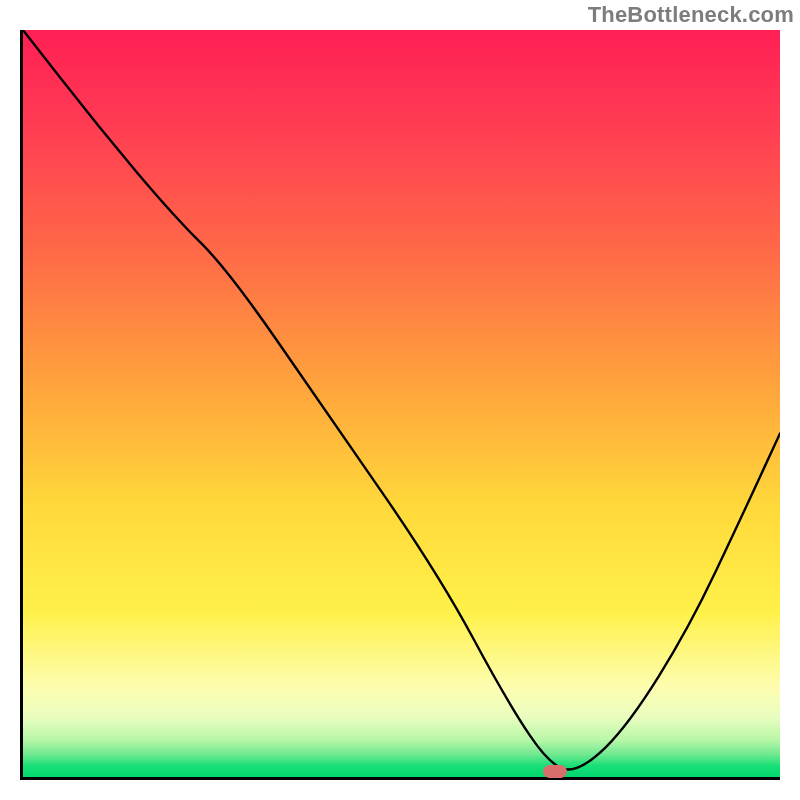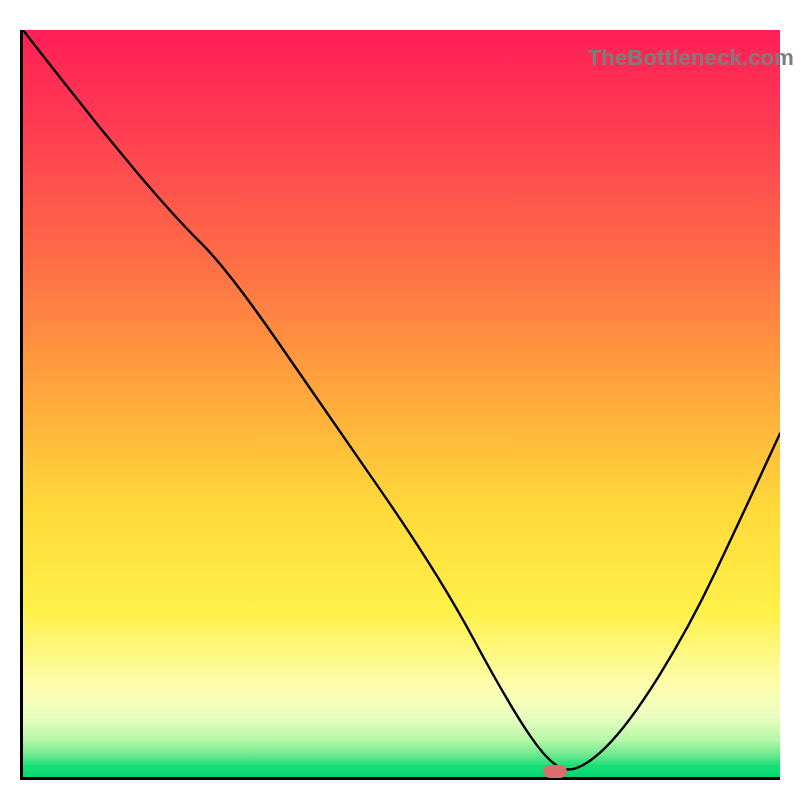--- a/index.html
+++ b/index.html
@@ -18,21 +18,20 @@
   .watermark {
     position: absolute;
     top: 2px;
     right: 6px;
     font-family: Arial, Helvetica, sans-serif;
     font-size: 22px;
     font-weight: 600;
     color: #7d7d7d;
     letter-spacing: 0.2px;
     z-index: 10;
-    margin-top: 43px;
   }
   .plot-area {
     position: absolute;
     left: 20px;
     top: 30px;
     width: 760px;
     height: 750px;
     border-left: 3px solid #000;
     border-bottom: 3px solid #000;
     box-sizing: border-box;

